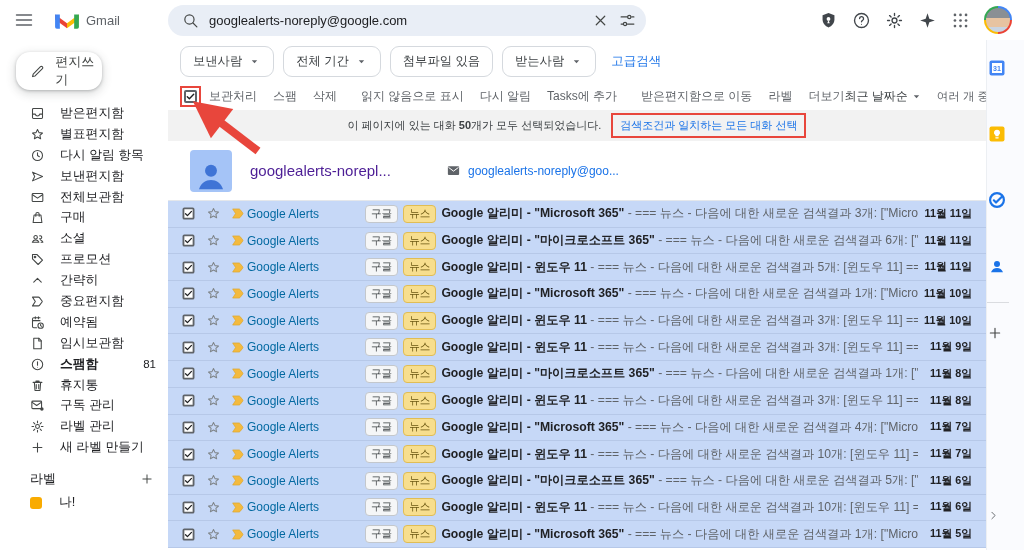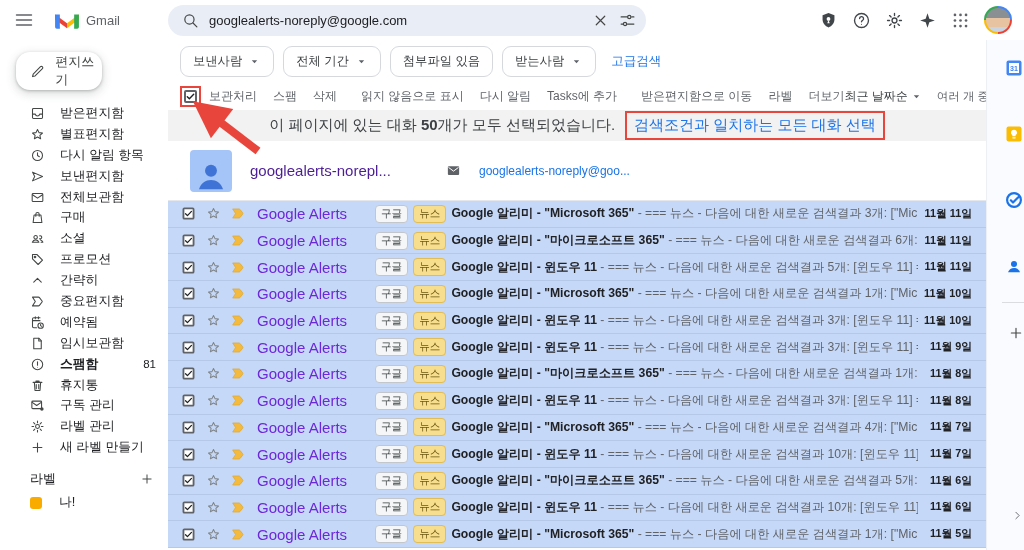--- a/index.html
+++ b/index.html
@@ -48,51 +48,51 @@
   .tb-group { display:flex; align-items:center; gap:16px; }
   .tb-act { cursor:pointer; white-space:nowrap; }
   .vdiv { width:1px; height:15px; background:#dadce0; margin:0 12px; }
   .cbx { width:13px; height:13px; border:2px solid #5f6368; border-radius:2px; color:#202124; display:flex; align-items:center; justify-content:center; background:#fff; }
   .cbx .ic, .cbx svg { width:11px; height:11px; }
   .caret { width:13px; height:13px; color:#5f6368; }
   .tbr { margin-left:auto; display:flex; align-items:center; gap:10px; }
   .sort { display:flex; align-items:center; gap:2px; color:#3c4043; font-weight:500; white-space:nowrap; cursor:pointer; }
   .pag { color:#5f6368; font-size:11.5px; white-space:nowrap; margin-left:4px; }
 
-  .banner { height:31px; background:#f2f2f2; display:flex; align-items:center; justify-content:center; gap:4px; font-size:15px; color:#3c4043; }
+  .banner { height:31px; background:#f2f2f2; display:flex; align-items:center; justify-content:center; gap:4px; font-size:11px; color:#3c4043; }
   .banner b { font-weight:700; }
   .banner-link { color:#1a73e8; font-weight:500; cursor:pointer; }
 
   .red-box { border:2px solid #e8463c; }
   .link-box { padding:3px 7px; margin-left:6px; }
   .cbx-wrap { display:inline-flex; padding:2px; margin-right:4px; }
 
   .sender-card { height:60px; background:#fff; border-bottom:1px solid #e4e7eb; display:flex; align-items:center; padding-left:22px; gap:18px; }
   .s-avatar { width:42px; height:42px; border-radius:4px; background:#a5c4f7; display:flex; align-items:flex-end; justify-content:center; overflow:hidden; }
   .s-avatar .ic { width:34px; height:34px; }
   .s-name { font-size:15px; color:#4c1d95; width:160px; white-space:nowrap; overflow:hidden; }
-  .s-mail { display:flex; align-items:center; gap:18px; margin-left:18px; }
+  .s-mail { display:flex; align-items:center; gap:7px; margin-left:18px; }
   .s-mail .ic { width:15px; height:15px; color:#5f6368; }
   .s-mail a { font-size:12px; color:#1a73e8; text-decoration:none; cursor:pointer; }
 
   .list { flex:1; overflow:hidden; }
   .row { height:26.7px; display:flex; align-items:center; background:#c6d8f7; border-bottom:1px solid #b6c8e8; padding-left:14px; cursor:pointer; }
   .row .cbx { transform:scale(.92); flex:none; }
   .row .star { width:15px; height:15px; color:#80868b; margin-left:11px; flex:none; }
   .row .imp { width:17px; height:13px; margin-left:9px; flex:none; }
-  .row .sender { width:118px; margin-left:10px; font-size:15px; color:#6d28d9; white-space:nowrap; overflow:hidden; flex:none; }
+  .row .sender { width:118px; font-size:12px; color:#0369a1; white-space:nowrap; overflow:hidden; flex:none; }
   .lchip { font-size:10.6px; border-radius:4px; padding:1px 5px; margin-right:5px; white-space:nowrap; flex:none; }
   .lchip.gray { background:#f5f6f7; border:1px solid #c3c7cc; color:#3c4043; }
   .lchip.yellow { background:#f7de8e; border:1px solid #e0bd55; color:#6a5611; }
   .subj { flex:1; font-size:12.2px; white-space:nowrap; overflow:hidden; color:#5f6368; }
   .subj b { color:#202124; font-weight:700; }
   .date { width:68px; text-align:right; padding-right:14px; font-size:10.8px; font-weight:700; color:#202124; flex:none; }
 
   
-  .sidepanel { position:absolute; right:0; top:40px; width:38px; bottom:0; background:#fafbfe; border-left:1px solid #eceff3; display:flex; flex-direction:column; align-items:flex-end; padding-top:18px; }
+  .sidepanel { position:absolute; right:0; top:40px; width:38px; bottom:0; background:#fafbfe; border-left:1px solid #eceff3; display:flex; flex-direction:column; align-items:flex-start; padding-top:18px; }
   .sp-ic { width:20px; height:20px; margin-bottom:46px; cursor:pointer; }
   .sp-div { width:22px; height:1px; background:#dadce0; margin:-20px 0 22px; }
   .sp-plus { width:16px; height:16px; color:#444746; cursor:pointer; }
   .sp-chev { width:13px; height:13px; color:#5f6368; margin-top:auto; margin-bottom:28px; cursor:pointer; }
 
   .annot { position:absolute; inset:0; width:1024px; height:550px; pointer-events:none; z-index:50; }
 </style>
 </head>
 <body>
 

